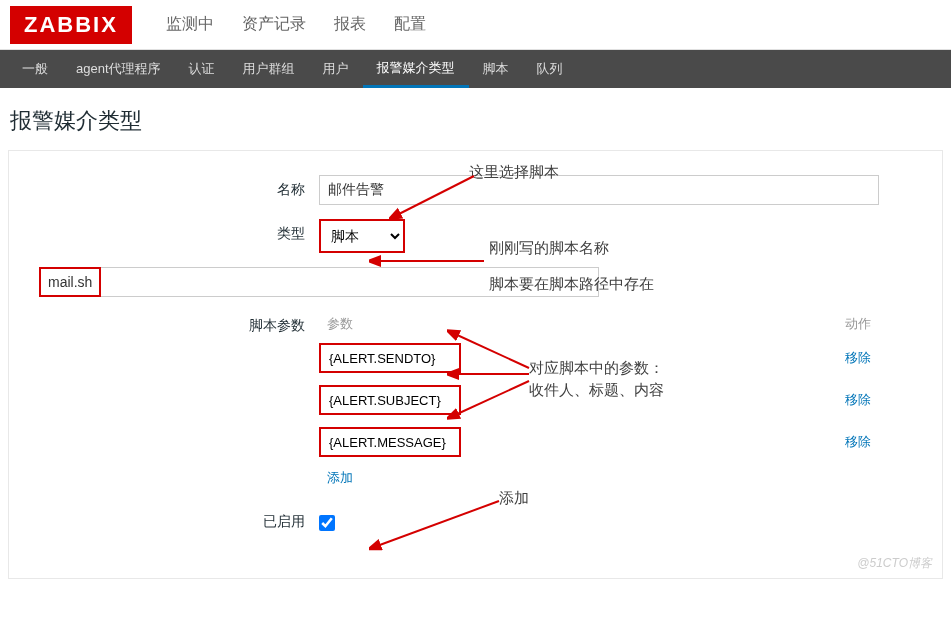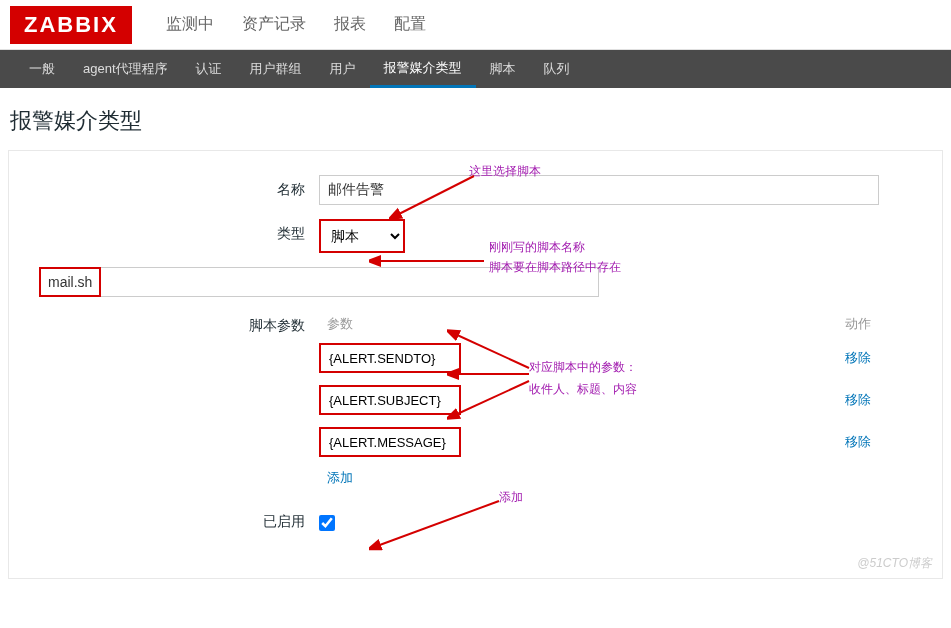--- a/index.html
+++ b/index.html
@@ -3,21 +3,21 @@
   <meta charset="utf-8">
   <style>
     * { box-sizing: border-box; margin: 0; padding: 0; }
     body { font-family: Arial, "Microsoft YaHei", sans-serif; font-size: 14px; color: #1f2c33; background: #fff; width: 951px; }
     
     .top-nav { display: flex; align-items: center; height: 50px; padding: 8px 10px; border-bottom: 1px solid #e0e0e0; }
     .logo { background: #d40000; color: #fff; font-weight: bold; font-size: 22px; letter-spacing: 2px; padding: 6px 14px; margin-right: 20px; }
     .top-nav .nav-item { color: #666; font-size: 16px; padding: 0 14px; cursor: pointer; height: 38px; display: flex; align-items: center; }
     .top-nav .nav-item.active { color: #1f2c33; font-weight: bold; }
     
-    .sub-nav { background: #4a4a4a; display: flex; height: 38px; align-items: stretch; padding: 0 15px; }
+    .sub-nav { background: #4a4a4a; display: flex; height: 38px; align-items: stretch; padding: 0 8px; }
     .sub-nav .sub-item { color: #ddd; font-size: 13px; padding: 0 14px; cursor: pointer; display: flex; align-items: center; }
     .sub-nav .sub-item.active { color: #fff; border-bottom: 3px solid #0275b8; }
     
     .page-title { font-size: 22px; color: #1f2c33; padding: 18px 10px 14px; }
     
     .form-area { background: #fff; border: 1px solid #e8e8e8; margin: 0 8px; padding: 24px 30px 30px; position: relative; }
     
     .form-row { display: flex; align-items: flex-start; margin-bottom: 14px; }
     .form-label { width: 280px; text-align: right; padding-right: 14px; padding-top: 6px; color: #1f2c33; font-size: 14px; }
     .form-control { flex: 1; position: relative; }
@@ -34,21 +34,21 @@
     .params-table td.action-col { text-align: right; }
     .param-input { width: 142px; height: 30px; border: 1px solid #ccc; padding: 0 8px; font-size: 13px; }
     .link { color: #0275b8; cursor: pointer; font-size: 13px; }
     
     .checkbox { width: 16px; height: 16px; margin-top: 8px; }
     
     .btn-primary { background: #0275b8; color: #fff; border: 1px solid #0275b8; padding: 8px 22px; font-size: 14px; cursor: pointer; }
     .btn-secondary { background: #fff; color: #0275b8; border: 1px solid #0275b8; padding: 8px 22px; font-size: 14px; cursor: pointer; margin-left: 10px; }
     .btn-wrap { border: 2px solid #d40000; display: inline-block; padding: 2px; }
     
-    .annotation { position: absolute; color: #a21caf; font-size: 12px; pointer-events: none; font-family: "Microsoft YaHei", sans-serif; }
+    .annotation { position: absolute; color: #404040; font-size: 15px; pointer-events: none; font-family: "Microsoft YaHei", sans-serif; }
     
     .watermark { position: absolute; right: 10px; bottom: 6px; color: #ccc; font-size: 12px; font-style: italic; }
     
     svg.arrow { position: absolute; pointer-events: none; }
   </style>
 </head>
 <body>
 
 <div class="top-nav">
   <div class="logo">ZABBIX</div>
@@ -141,21 +141,21 @@
   <svg class="arrow" style="left:380px; top:20px;" width="90" height="52">
     <defs>
         <marker id="ah1" markerWidth="10" markerHeight="10" refX="2" refY="3" orient="auto">
           <path d="M0,0 L0,6 L8,3 z" fill="#d40000"></path>
         </marker>
       </defs>
     <line x1="85" y1="5" x2="8" y2="44" stroke="#d40000" stroke-width="2" marker-end="url(#ah1)"></line>
   </svg>
 
   <div class="annotation" style="left:480px; top:88px;">刚刚写的脚本名称</div>
-  <div class="annotation" style="left:480px; top:108px;">脚本要在脚本路径中存在</div>
+  <div class="annotation" style="left:480px; top:124px;">脚本要在脚本路径中存在</div>
   <svg class="arrow" style="left:360px; top:100px;" width="120" height="20">
     <defs>
         <marker id="ah2" markerWidth="10" markerHeight="10" refX="2" refY="3" orient="auto">
           <path d="M0,0 L0,6 L8,3 z" fill="#d40000"></path>
         </marker>
       </defs>
     <line x1="115" y1="10" x2="8" y2="10" stroke="#d40000" stroke-width="2" marker-end="url(#ah2)"></line>
   </svg>
 
   <div class="annotation" style="left:520px; top:208px;">对应脚本中的参数：</div>

